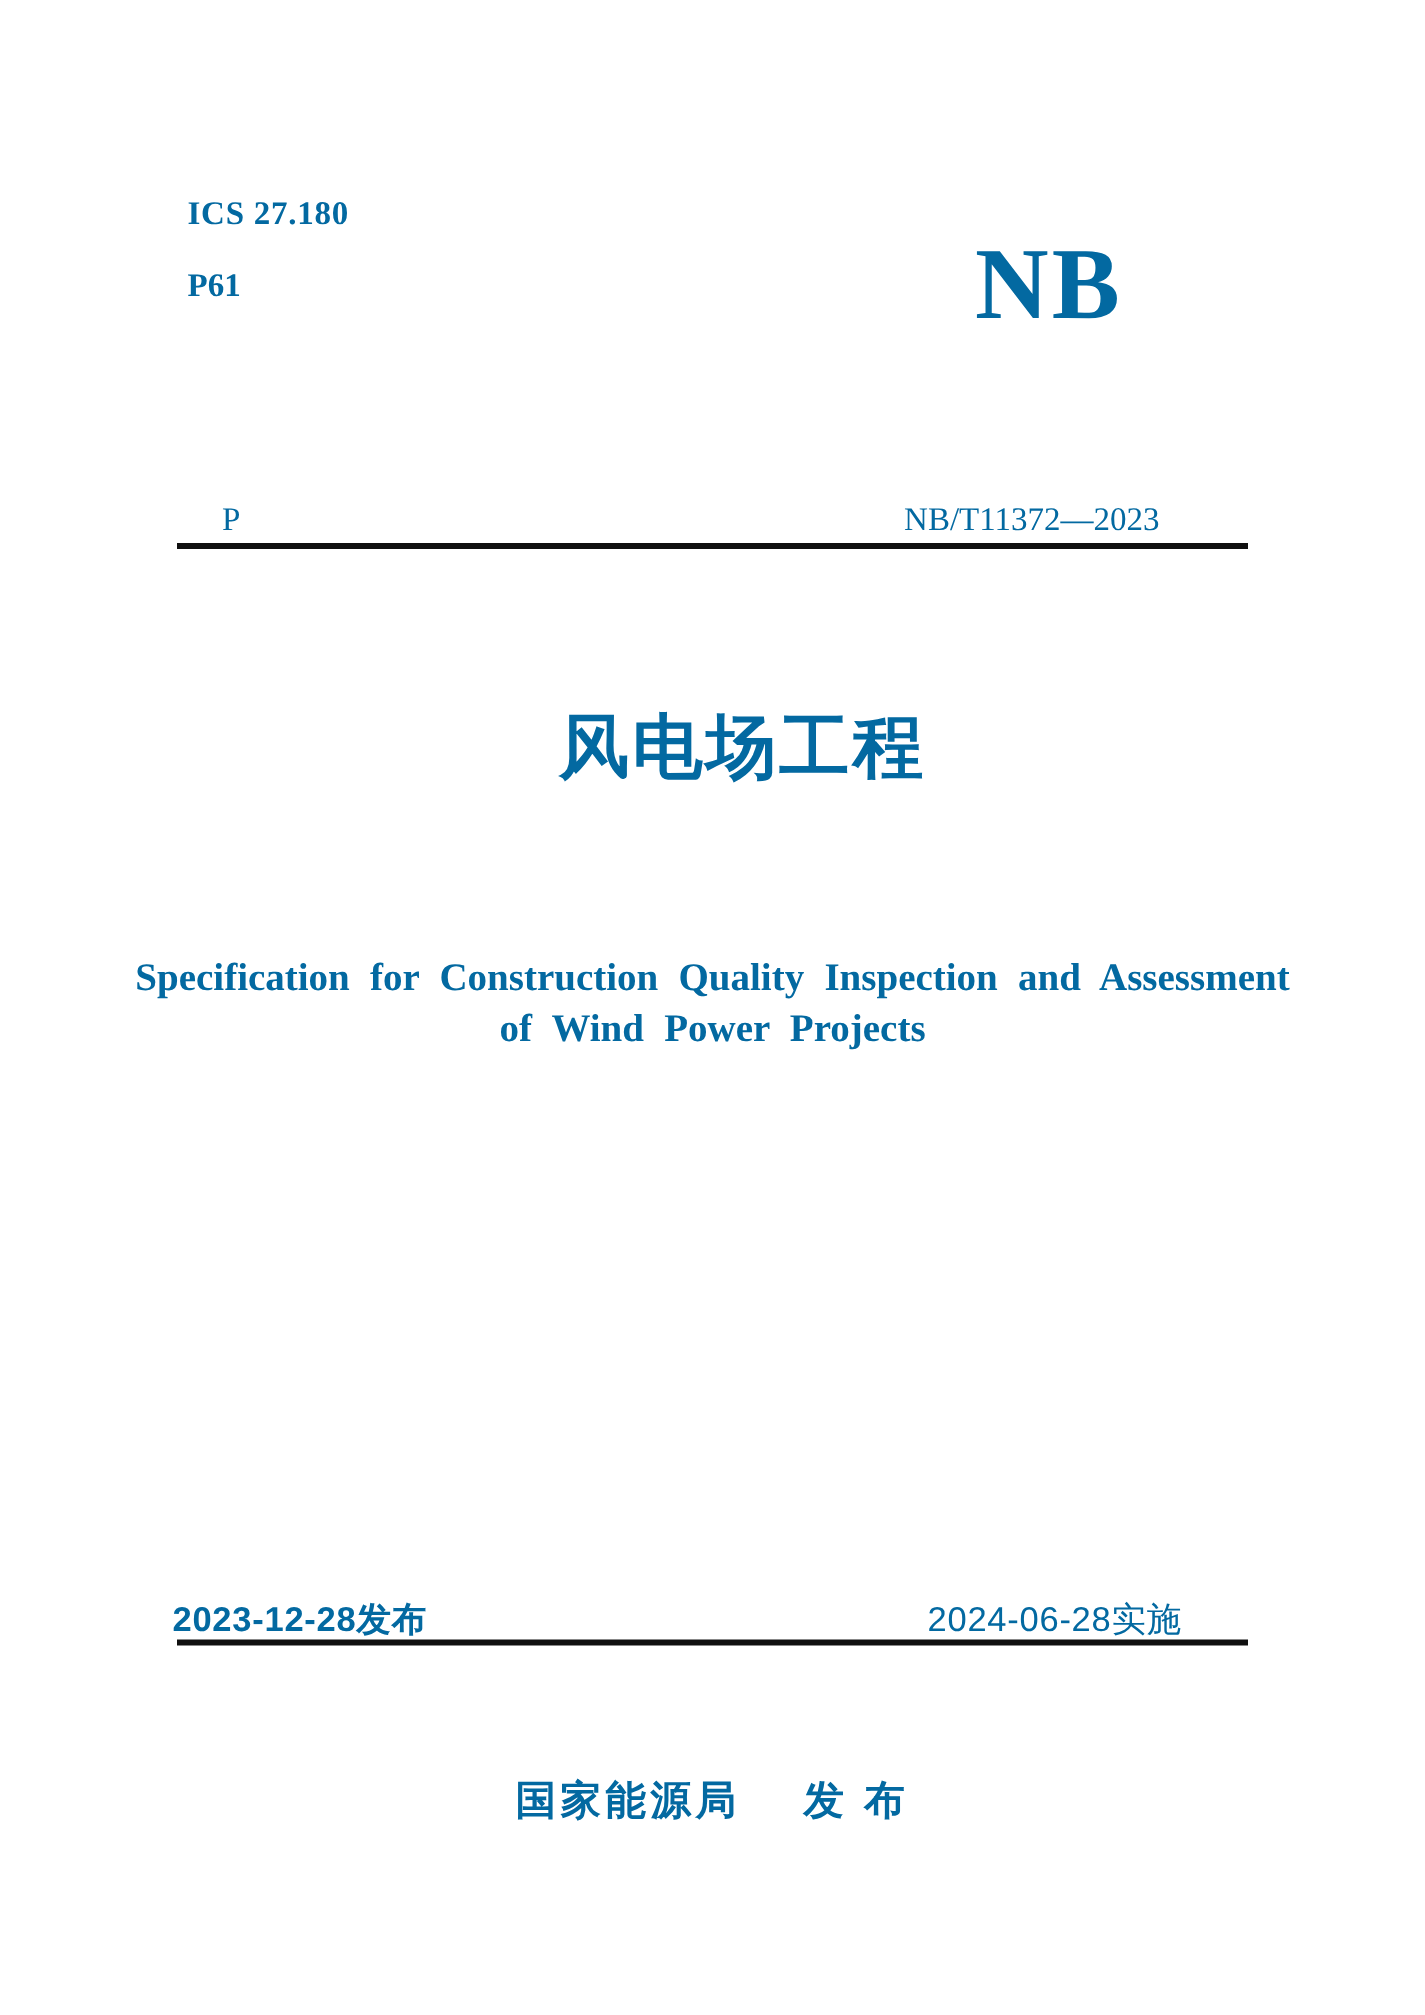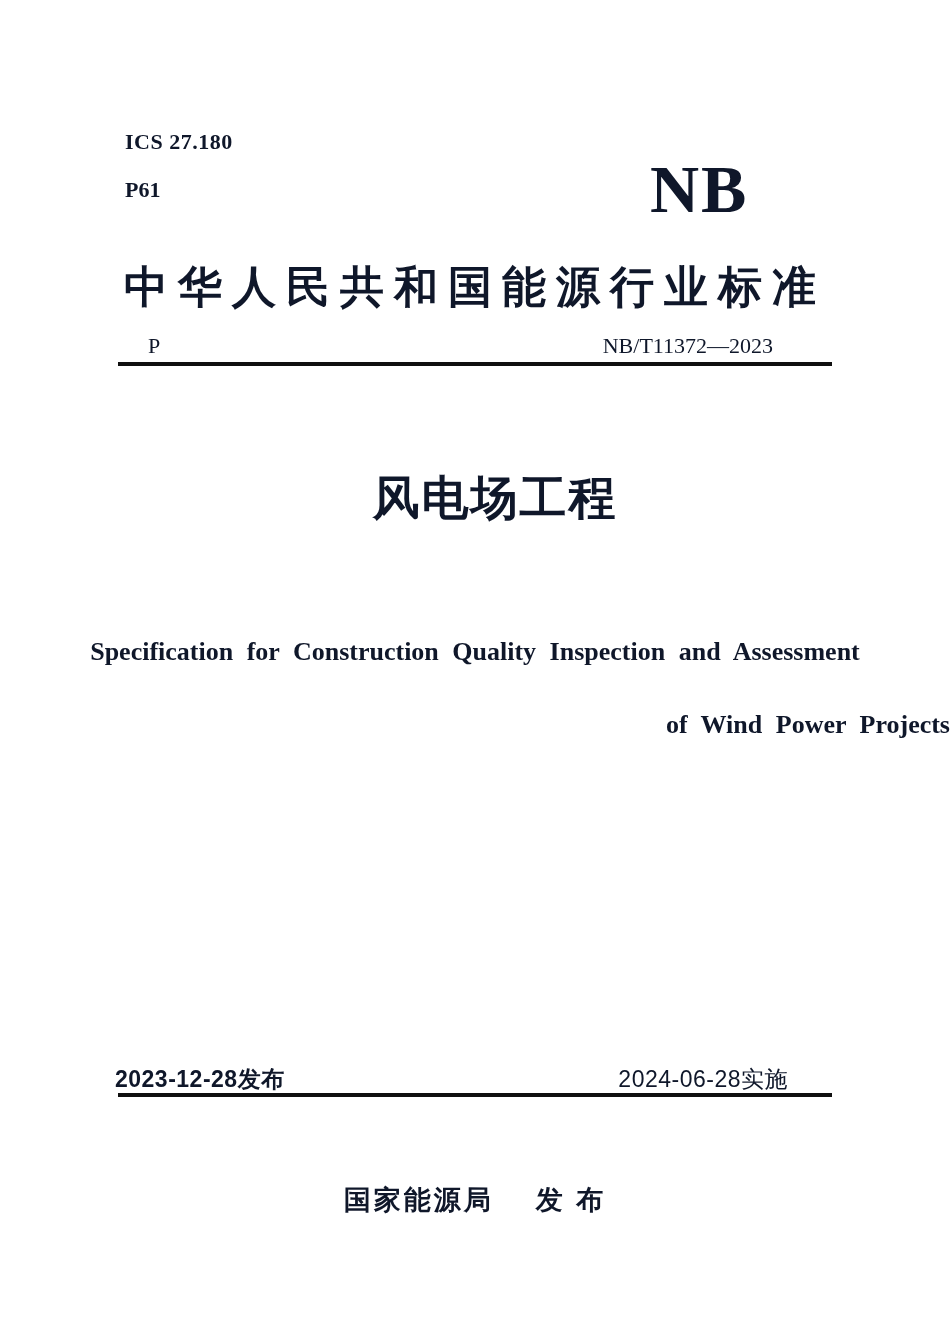--- a/index.html
+++ b/index.html
@@ -6,21 +6,21 @@
     margin: 0;
     padding: 0;
     background: #ffffff;
   }
   .page {
     position: relative;
     width: 950px;
     height: 1343px;
     background: #ffffff;
     overflow: hidden;
-    color: #0f172a;
+    color: #0369a1;
   }
   .serif  { font-family: "Liberation Serif", "DejaVu Serif", serif; }
   .sans   { font-family: "Liberation Sans", "DejaVu Sans", sans-serif; }
 
   .abs { position: absolute; }
 
   .ics-code {
     left: 125px; top: 131px;
     font-size: 22px; font-weight: bold;
     line-height: 22px;
@@ -71,21 +71,21 @@
   }
   .title-en {
     left: 0; right: 0;
     text-align: center;
     font-size: 26px; font-weight: bold;
     word-spacing: 7px;
     line-height: 28px;
     white-space: nowrap;
   }
   .title-en-1 { top: 638px; }
-  .title-en-2 { top: 711px; text-align: right; }
+  .title-en-2 { top: 672px; }
 
   .date-text {
     top: 1067px;
     font-size: 23px;
     line-height: 25px;
     letter-spacing: 0.5px;
     white-space: nowrap;
   }
   .issue-date { left: 115px; font-weight: bold; }
   .impl-date  { right: 162px; font-weight: normal; }
@@ -103,21 +103,20 @@
 <body>
 
 <div class="page">
 
   <div class="abs serif ics-code">ICS 27.180</div>
 
   <div class="abs serif class-code">P61</div>
 
   <div class="abs serif nb-logo">NB</div>
 
-  <div class="abs sans std-name">中华人民共和国能源行业标准</div>
 
   <div class="abs serif doc-class">P</div>
 
   <div class="abs serif std-number">NB/T11372—2023</div>
 
   <div class="abs rule top-rule"></div>
 
   <div class="abs sans title-cn">
     <div>风电场工程</div>
   </div>

